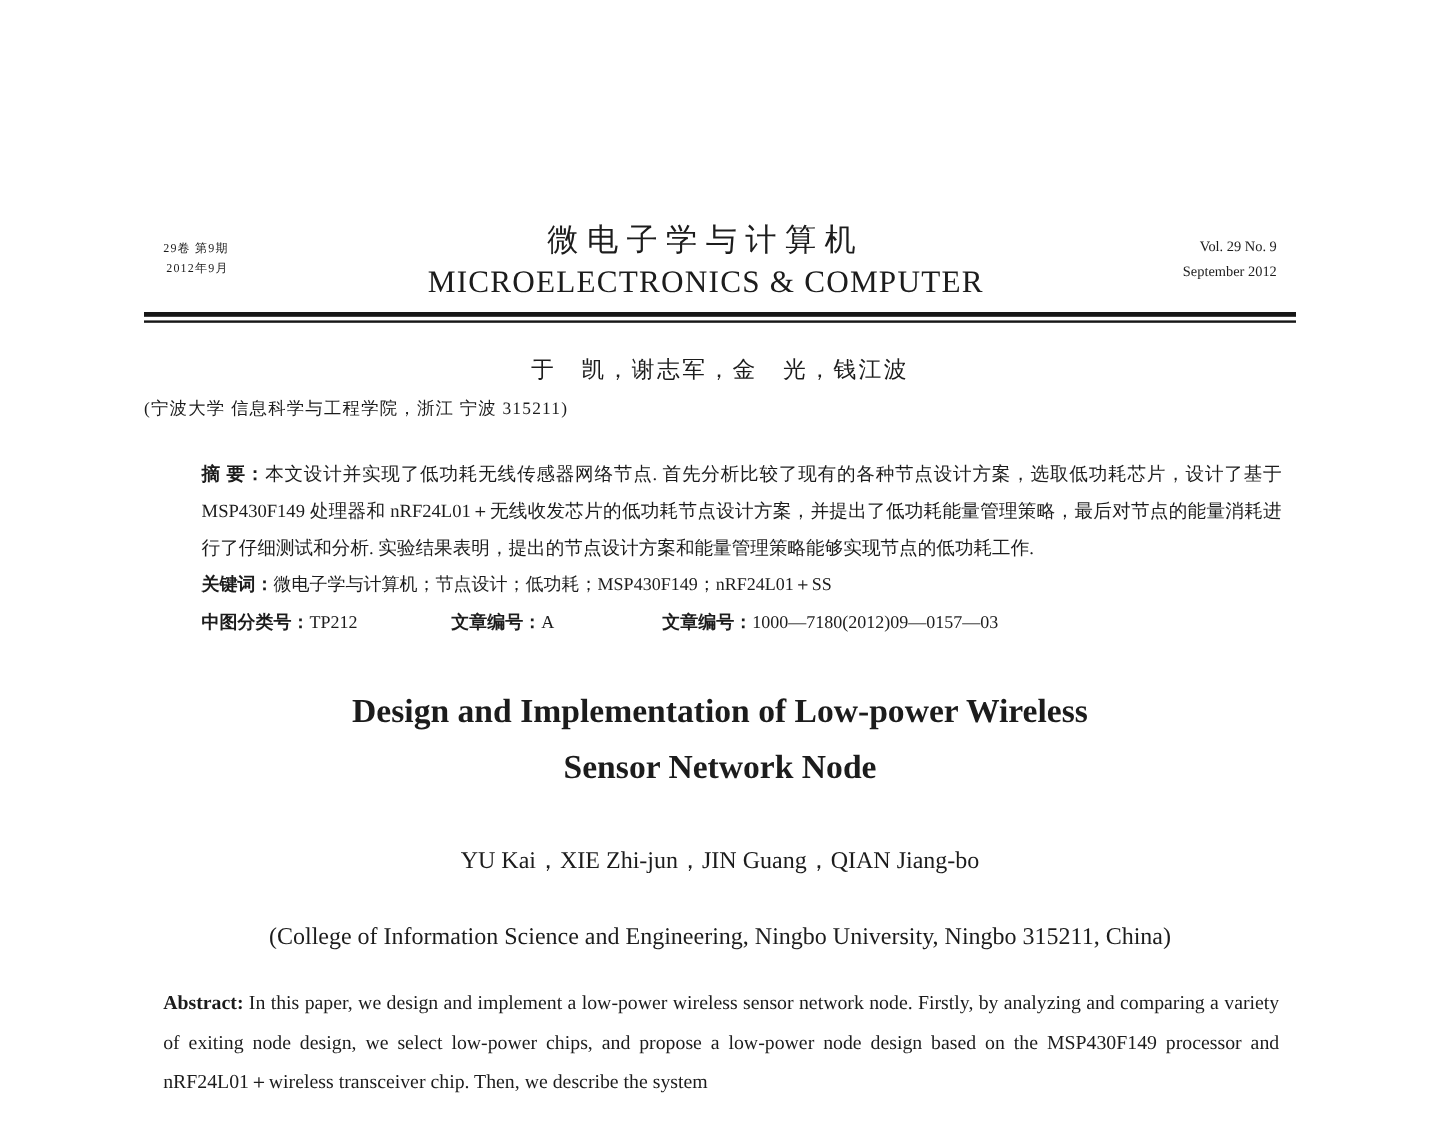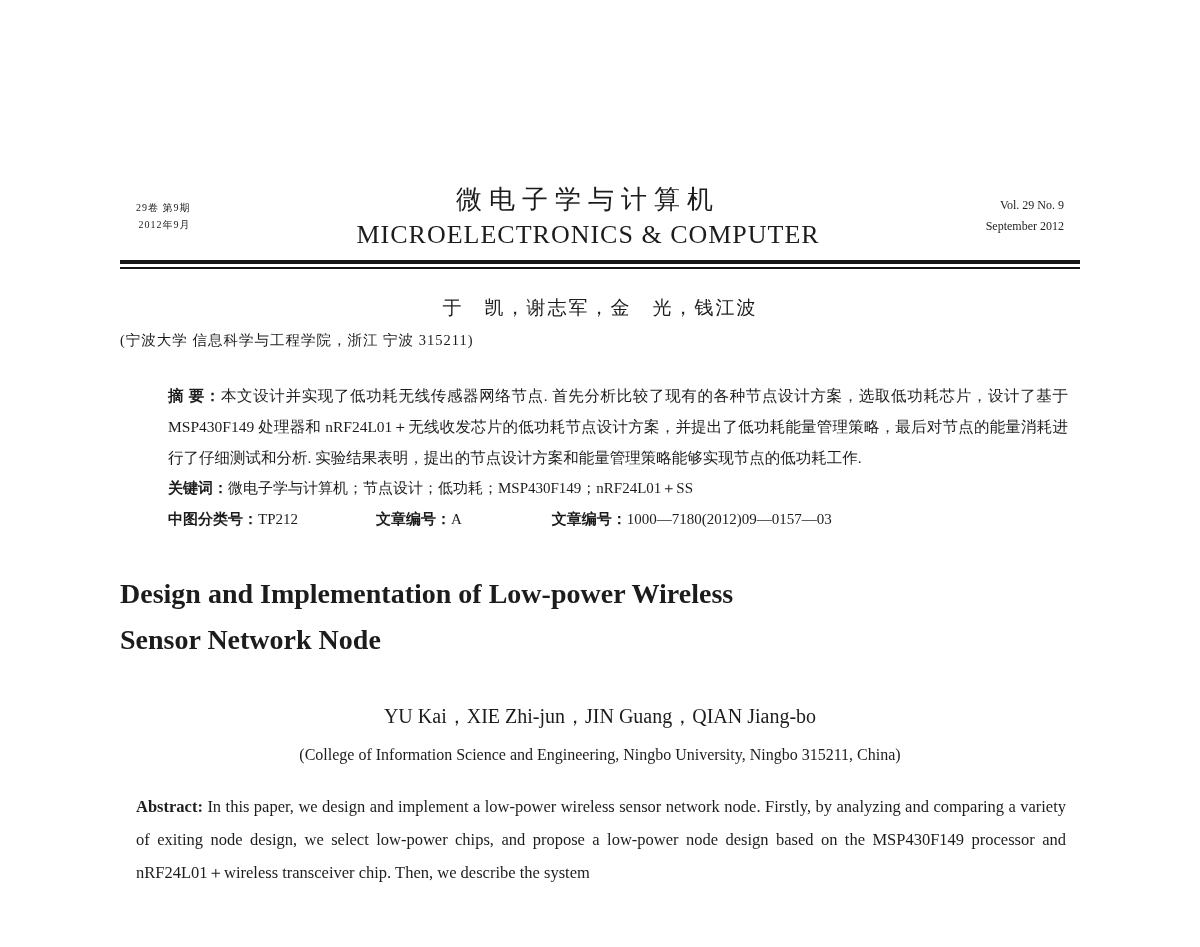--- a/index.html
+++ b/index.html
@@ -106,33 +106,34 @@
     line-height: 31px;
     display: flex;
     font-family: Liberation Serif, serif;
   }
   .clc-line .seg2 { margin-left: 78px; }
   .clc-line .seg3 { margin-left: 90px; }
 
   
   .title-en {
     margin-top: 36px;
+    text-align: center;
     font-size: 28px;
     font-weight: bold;
     line-height: 46px;
   }
   .authors-en {
     margin-top: 40px;
     text-align: center;
     font-size: 20px;
   }
   .affiliation-en {
-    margin-top: 16px;
-    text-align: center;
-    font-size: 16px;
+    margin-top: 40px;
+    text-align: center;
+    font-size: 20px;
   }
   .abstract-en {
     margin: 26px 14px 0 16px;
     font-size: 16.5px;
     line-height: 33px;
     text-align: justify;
   }
   .abstract-en .label {
     font-weight: bold;
   }

